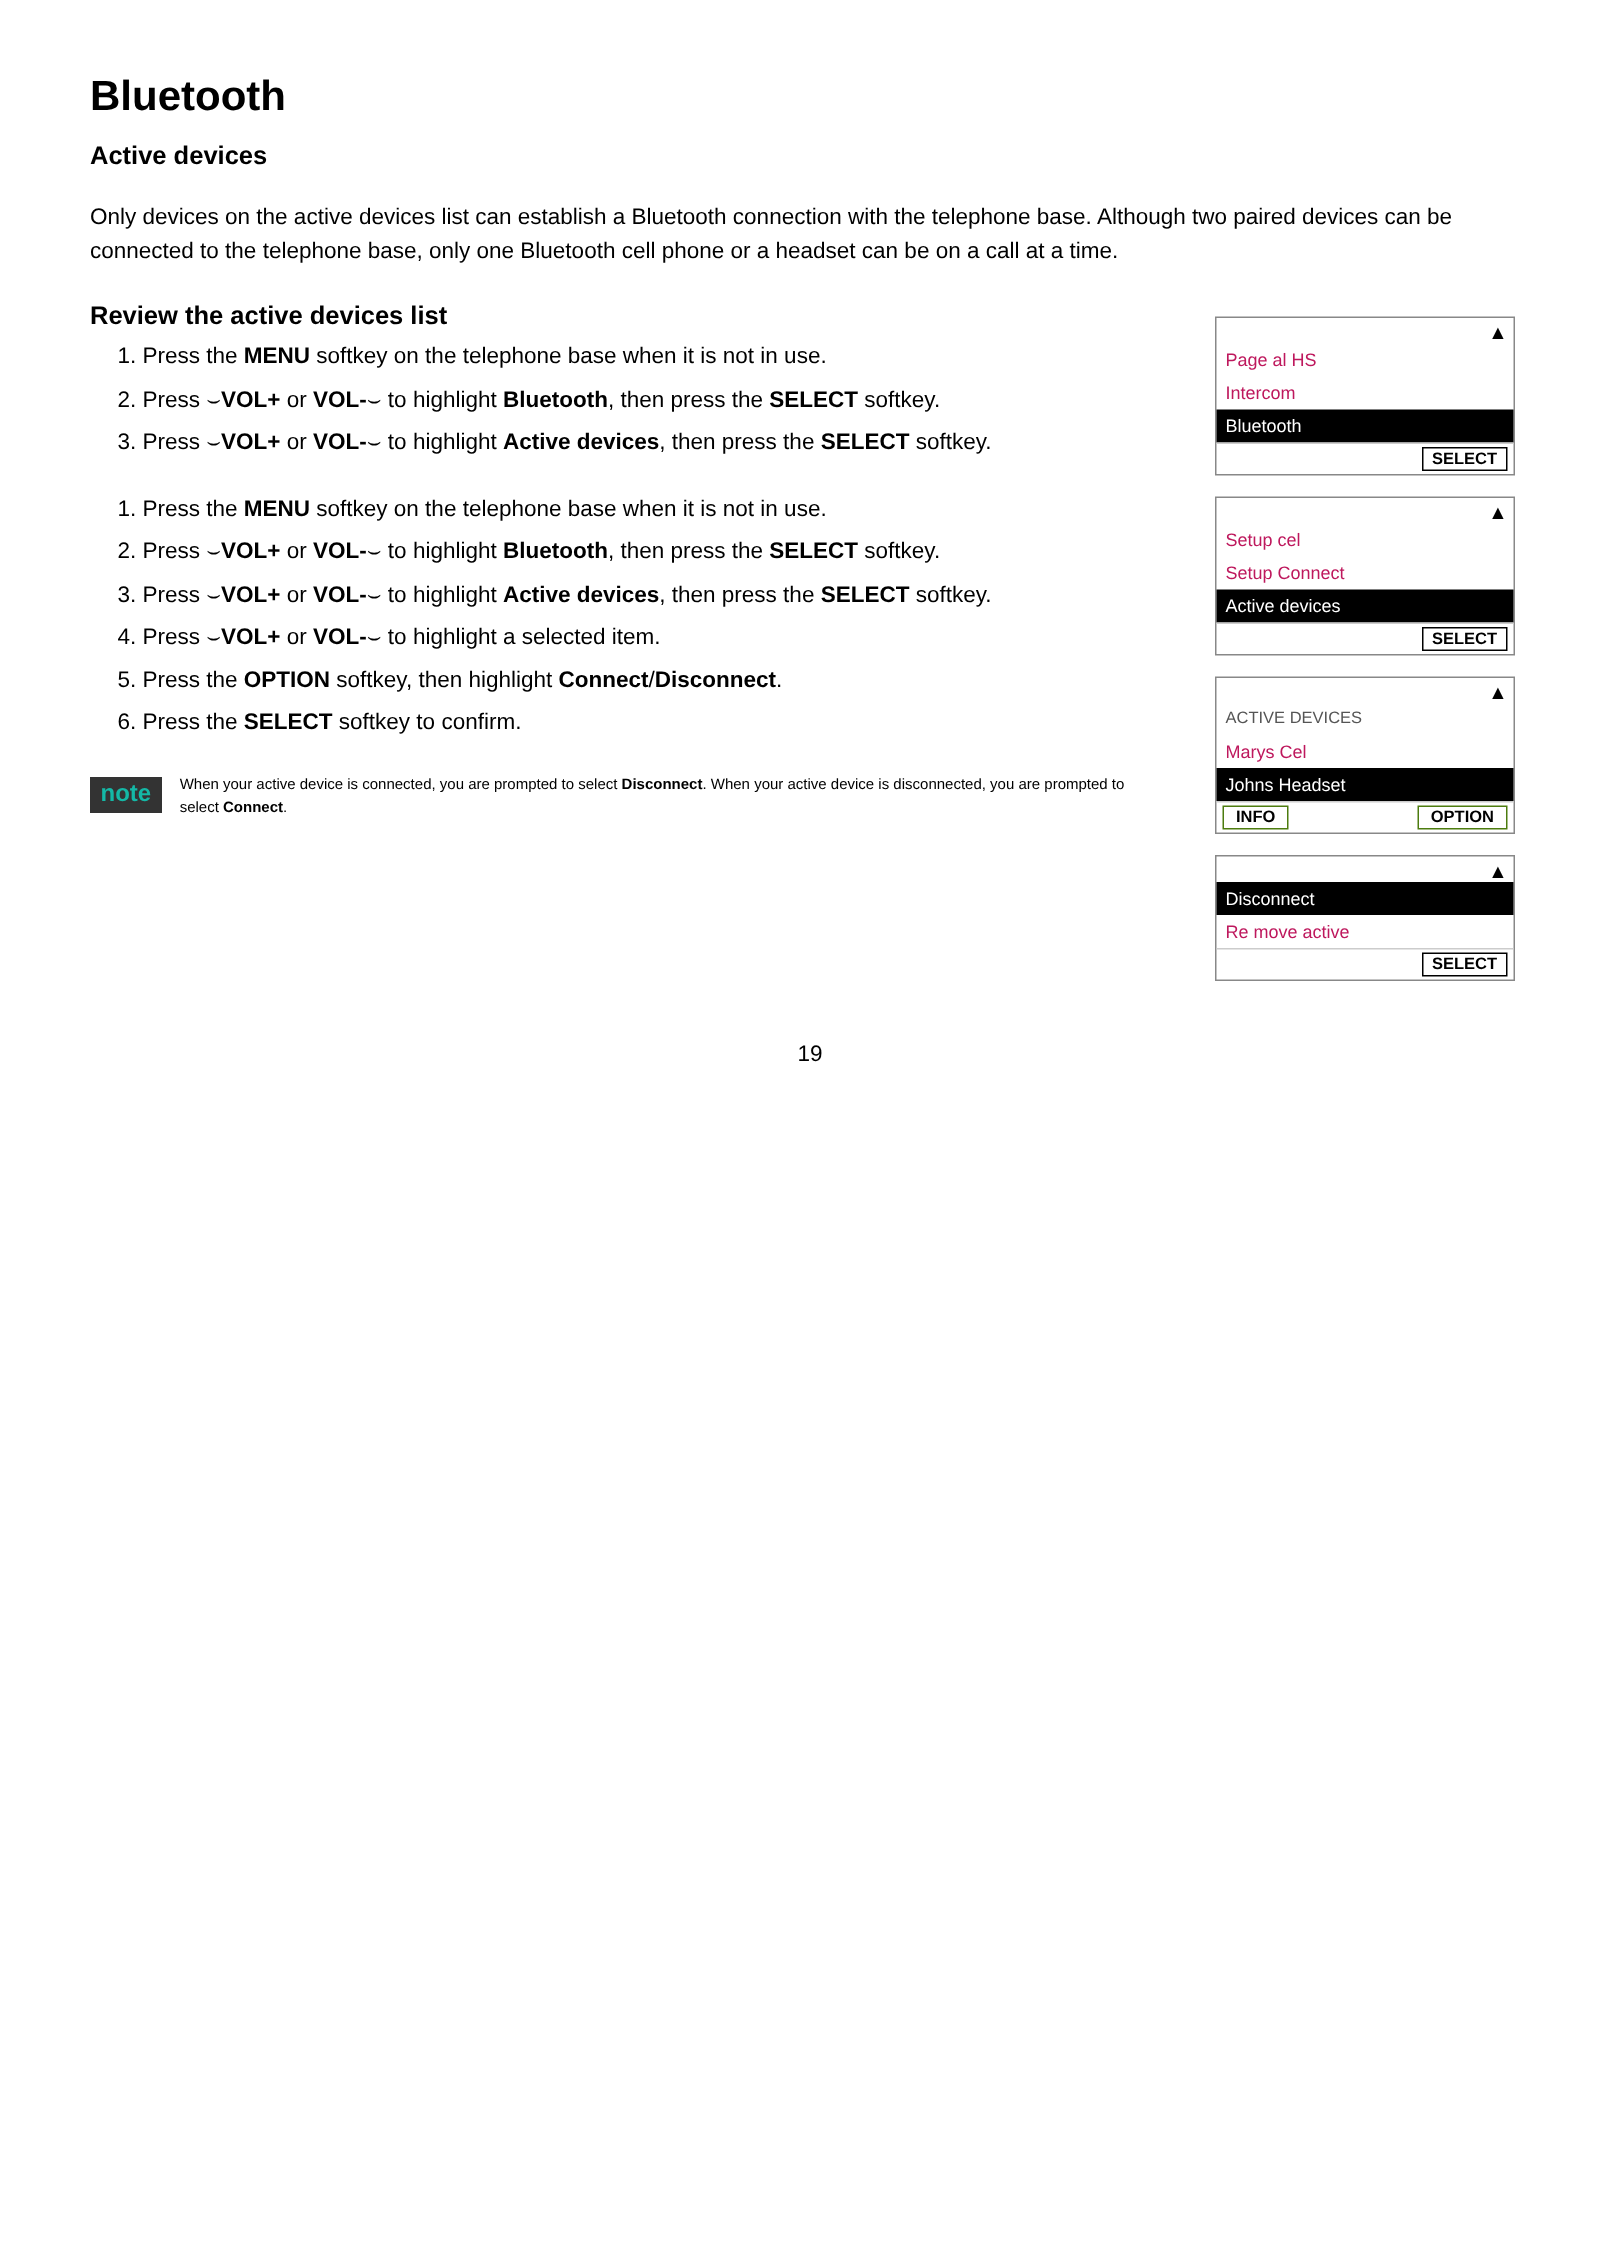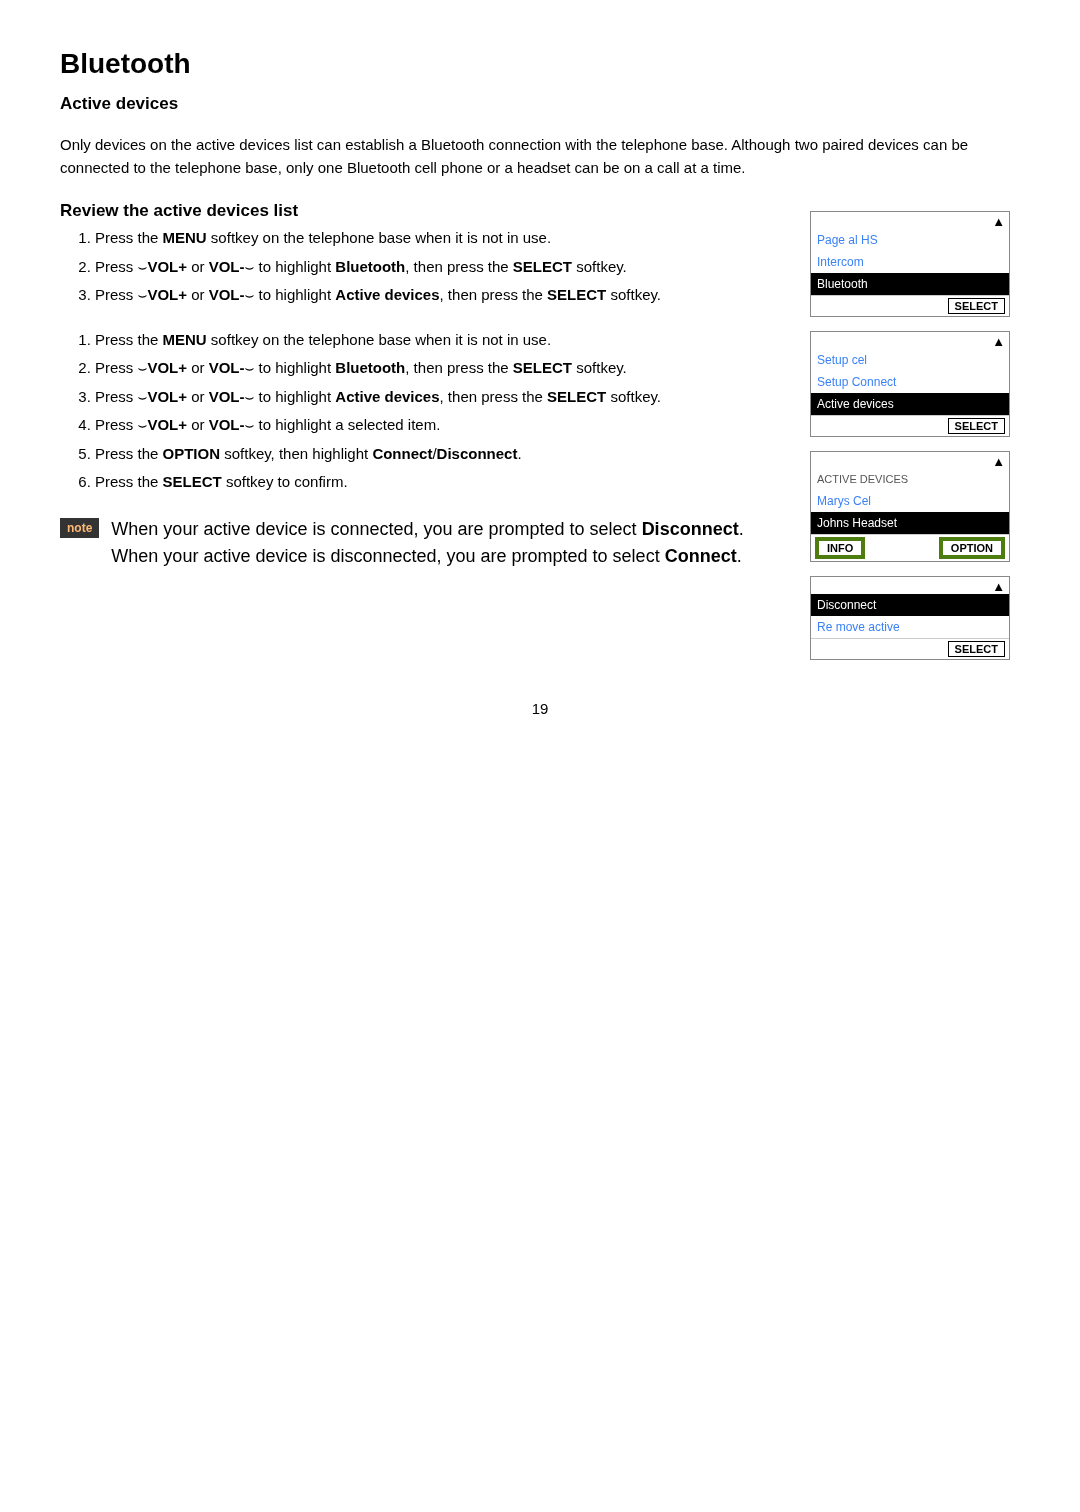--- a/index.html
+++ b/index.html
@@ -64,21 +64,21 @@
     }
     .phone-screen .up-arrow {
       text-align: right;
       padding: 2px 4px 0 4px;
       font-size: 13px;
       color: #000;
     }
     .phone-screen .menu-item {
       padding: 2px 6px;
       line-height: 1.5;
-      color: #3b82f6;
+      color: #be185d;
     }
     .phone-screen .menu-item.highlighted {
       background: #000;
       color: #fff;
     }
     .phone-screen .softkey-bar {
       display: flex;
       justify-content: flex-end;
       padding: 2px 4px;
       border-top: 1px solid #ccc;
@@ -93,44 +93,44 @@
     }
     .phone-screen .info-option-bar {
       display: flex;
       justify-content: space-between;
       padding: 2px 4px;
       border-top: 1px solid #ccc;
     }
     .phone-screen .info-option-bar .softkey {
       font-size: 11px;
       font-weight: bold;
-      border: 4px solid #4d7c0f;
+      border: 1px solid #4d7c0f;
       padding: 1px 8px;
       background: #fff;
       color: #000;
     }
     .note-box {
       display: flex;
       align-items: flex-start;
       gap: 12px;
       margin-top: 18px;
     }
     .note-label {
       background: #333;
-      color: #fdba74;
-      font-size: 12px;
+      color: #14b8a6;
+      font-size: 16px;
       font-weight: bold;
       padding: 3px 7px;
       min-width: 38px;
       text-align: left;
       flex-shrink: 0;
       margin-top: 2px;
     }
     .note-text {
-      font-size: 18px;
+      font-size: 10px;
       line-height: 1.5;
     }
     .page-number {
       text-align: center;
       margin-top: 40px;
       font-size: 15px;
     }
     b { font-weight: bold; }
     .vol-sym { font-style: normal; }
   </style>

